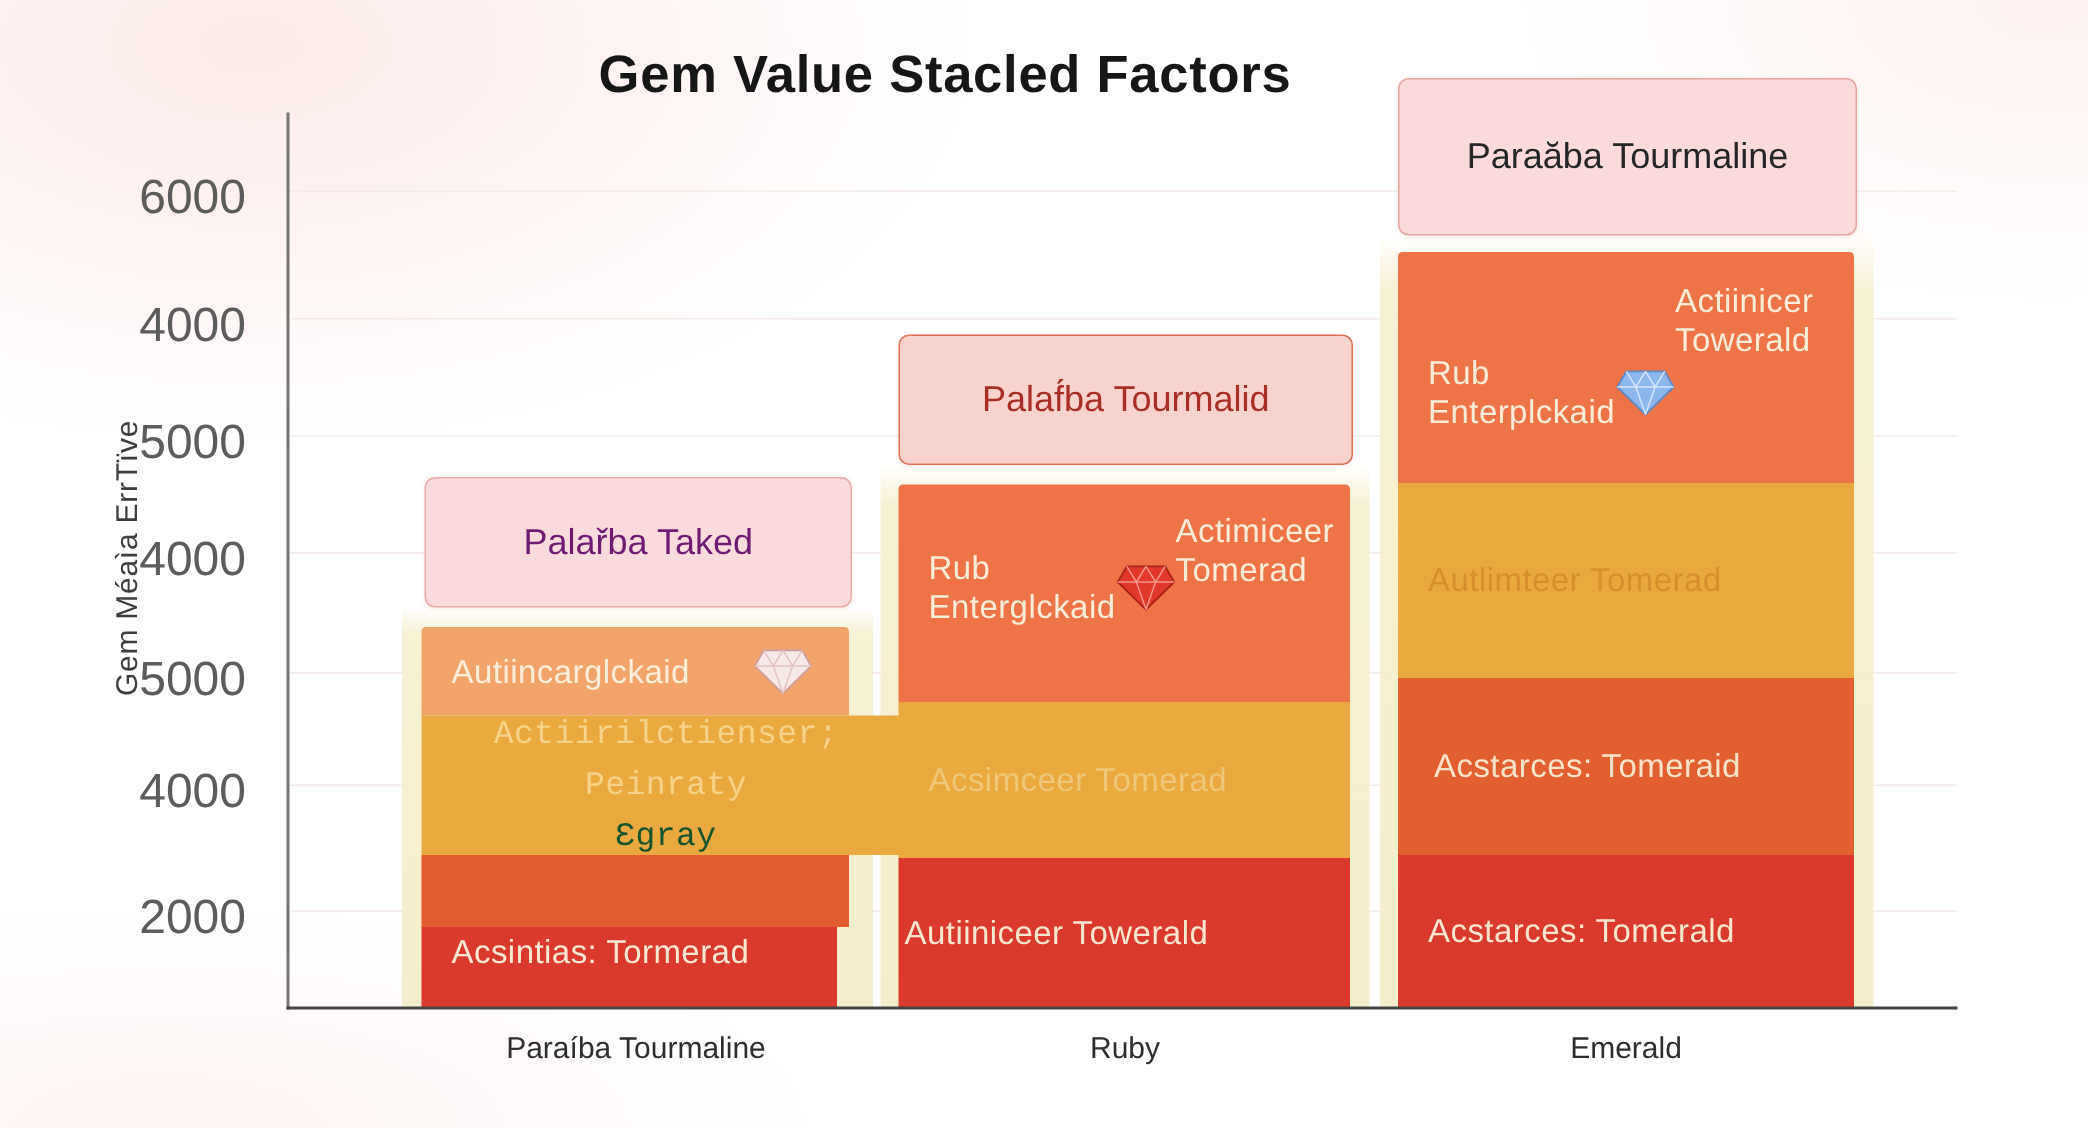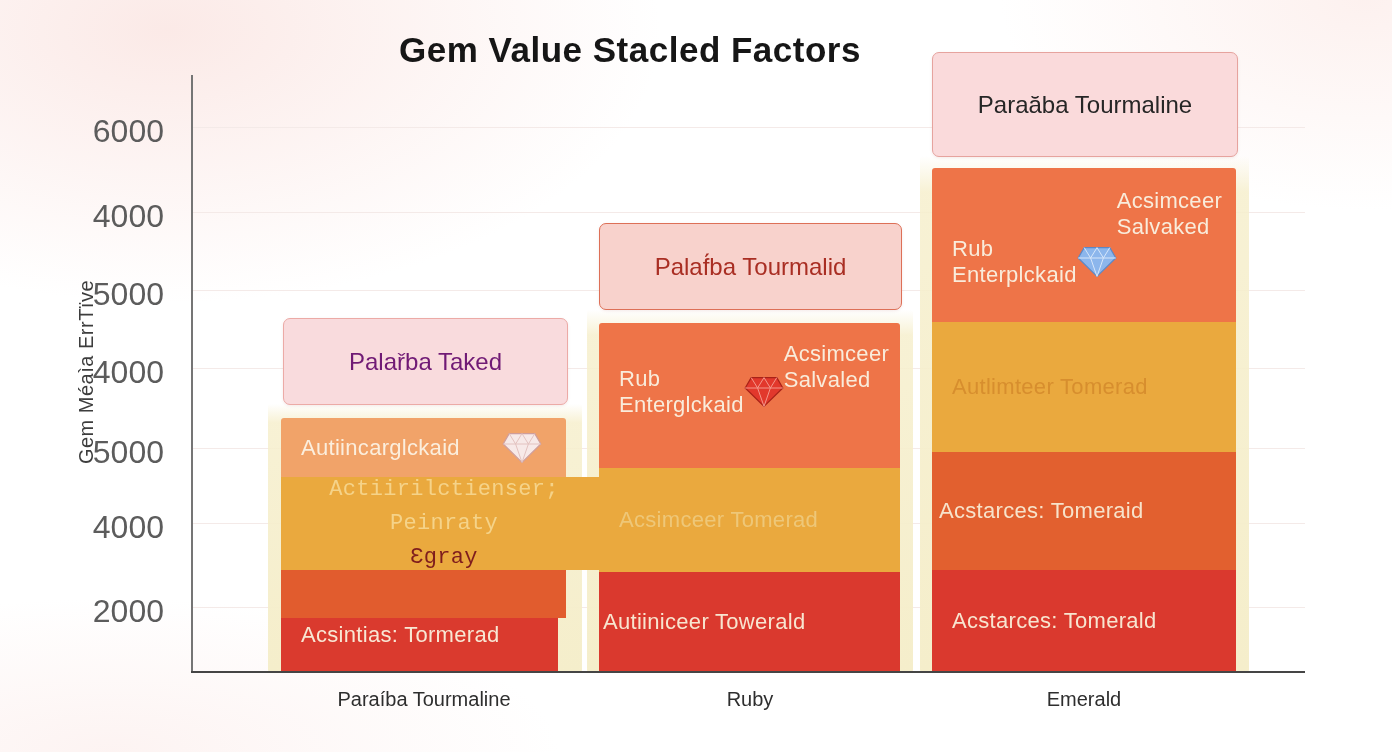--- a/index.html
+++ b/index.html
@@ -70,21 +70,21 @@
     <div class="seg topseg" style="left: 281px; top: 418px; width: 285px; height: 59px; align-items: center; justify-content: space-between; padding: 0px 24px 0px 20px; background: rgb(241, 163, 105);">
       <span class="seg-text" style="color: rgb(251, 238, 221);">Autiincarglckaid</span>
       <svg class="gem" viewBox="0 0 100 84">
         <polygon points="18,6 82,6 97,32 50,78 3,32" stroke-width="3" stroke-linejoin="round" fill="#f7e9e8" stroke="#cf9d9a"></polygon>
         <path d="M3,32 H97 M18,6 L34,32 L50,78 M82,6 L66,32 L50,78 M50,6 L34,32 M50,6 L66,32" fill="none" stroke-width="2.5" stroke="#e3c2c0"></path>
       </svg>
     </div>
 
     <div class="seg center-col" style="left: 281px; top: 477px; width: 326px; height: 93px; background: rgb(234, 169, 62); font-family: Liberation Mono, monospace;">
       <span class="seg-text" style="color: rgb(245, 211, 137);">Actiirilctienser; Peinraty</span>
-      <span class="seg-text" style="color: #7f1d1d;">Ɛgray</span>
+      <span class="seg-text" style="color: #14532d;">Ɛgray</span>
     </div>
 
     <div class="seg" style="left: 281px; top: 570px; width: 285px; height: 48px; background: rgb(225, 92, 46);"></div>
 
     <div class="seg" style="left: 281px; top: 618px; width: 277px; height: 54px; align-items: flex-start; padding: 4px 20px 0px; background: rgb(218, 58, 46);">
       <span class="seg-text" style="color: rgb(248, 231, 212);">Acsintias: Tormerad</span>
     </div>
   </div>
 
   <div>
@@ -93,21 +93,21 @@
     </div>
 
     <div class="seg topseg" style="left: 599px; top: 323px; width: 301px; height: 145px; justify-content: space-between; padding: 18px 22px 26px 20px; background: rgb(238, 116, 72);">
       <div class="row">
         <span class="seg-text" style="color: rgb(249, 236, 219);">Rub Enterglckaid</span>
         <svg class="gem" viewBox="0 0 100 84">
           <polygon points="18,6 82,6 97,32 50,78 3,32" stroke-width="3" stroke-linejoin="round" fill="#e2382c" stroke="#a82218"></polygon>
           <path d="M3,32 H97 M18,6 L34,32 L50,78 M82,6 L66,32 L50,78 M50,6 L34,32 M50,6 L66,32" fill="none" stroke-width="2.5" stroke="#f4978b"></path>
         </svg>
       </div>
-      <span class="seg-text" style="color: rgb(249, 236, 219);">Acsimceer Salvaled</span>
+      <span class="seg-text" style="color: rgb(249, 236, 219);">Actimiceer Tomerad</span>
     </div>
 
     <div class="seg" style="left: 599px; top: 468px; width: 301px; height: 104px; align-items: center; padding-left: 20px; background: rgb(234, 169, 62);">
       <span class="seg-text" style="color: rgb(238, 199, 120);">Acsimceer Tomerad</span>
     </div>
 
     <div class="seg" style="left: 599px; top: 572px; width: 301px; height: 100px; align-items: center; padding-left: 4px; background: rgb(218, 57, 46);">
       <span class="seg-text" style="color: rgb(248, 229, 208);">Autiiniceer Towerald</span>
     </div>
   </div>
@@ -118,28 +118,28 @@
     </div>
 
     <div class="seg topseg" style="left: 932px; top: 168px; width: 304px; height: 196px; flex-direction: row; justify-content: space-between; padding: 20px 20px 28px; background: rgb(238, 116, 72);">
       <div class="row">
         <span class="seg-text" style="color: rgb(249, 236, 219);">Rub Enterplckaid</span>
         <svg class="gem" viewBox="0 0 100 84">
           <polygon points="18,6 82,6 97,32 50,78 3,32" stroke-width="3" stroke-linejoin="round" fill="#8cb6ec" stroke="#5d88c6"></polygon>
           <path d="M3,32 H97 M18,6 L34,32 L50,78 M82,6 L66,32 L50,78 M50,6 L34,32 M50,6 L66,32" fill="none" stroke-width="2.5" stroke="#d6e6fa"></path>
         </svg>
       </div>
-      <span class="seg-text" style="color: rgb(249, 236, 219);">Acsimceer Salvaked</span>
+      <span class="seg-text" style="color: rgb(249, 236, 219);">Actiinicer Towerald</span>
     </div>
 
     <div class="seg" style="left: 932px; top: 322px; width: 304px; height: 130px; align-items: center; padding-left: 20px; background: rgb(234, 169, 62);">
       <span class="seg-text" style="color: rgb(215, 142, 46);">Autlimteer Tomerad</span>
     </div>
 
-    <div class="seg" style="left: 932px; top: 452px; width: 304px; height: 118px; align-items: center; padding-left: 7px; background: rgb(226, 96, 47);">
+    <div class="seg" style="left: 932px; top: 452px; width: 304px; height: 118px; align-items: center; padding-left: 24px; background: rgb(226, 96, 47);">
       <span class="seg-text" style="color: rgb(247, 227, 203);">Acstarces: Tomeraid</span>
     </div>
 
     <div class="seg" style="left: 932px; top: 570px; width: 304px; height: 102px; align-items: center; padding-left: 20px; background: rgb(218, 57, 46);">
       <span class="seg-text" style="color: rgb(248, 229, 208);">Acstarces: Tomerald</span>
     </div>
   </div>
 
   <div class="axis-y"></div>
   <div class="axis-x"></div>

